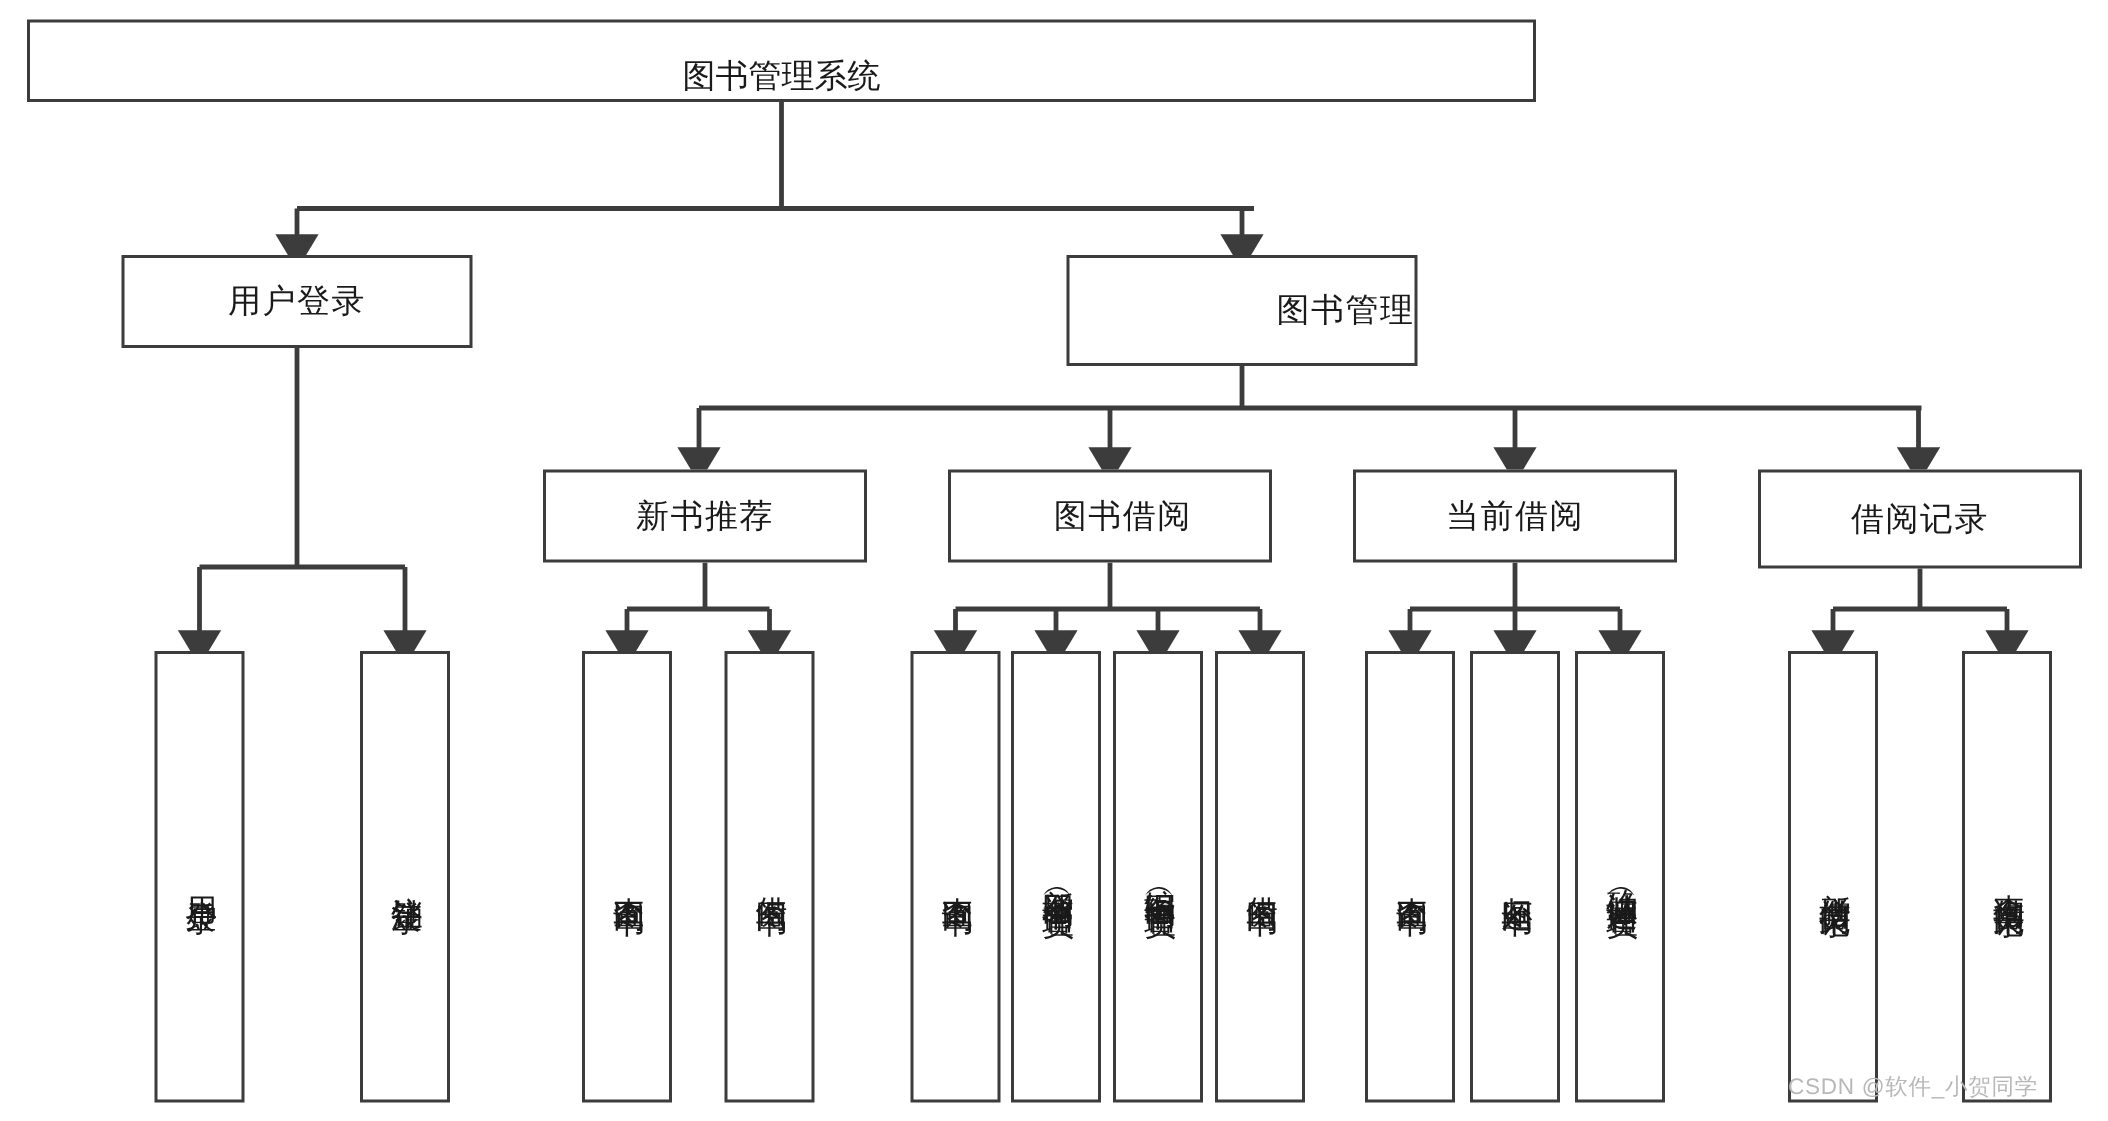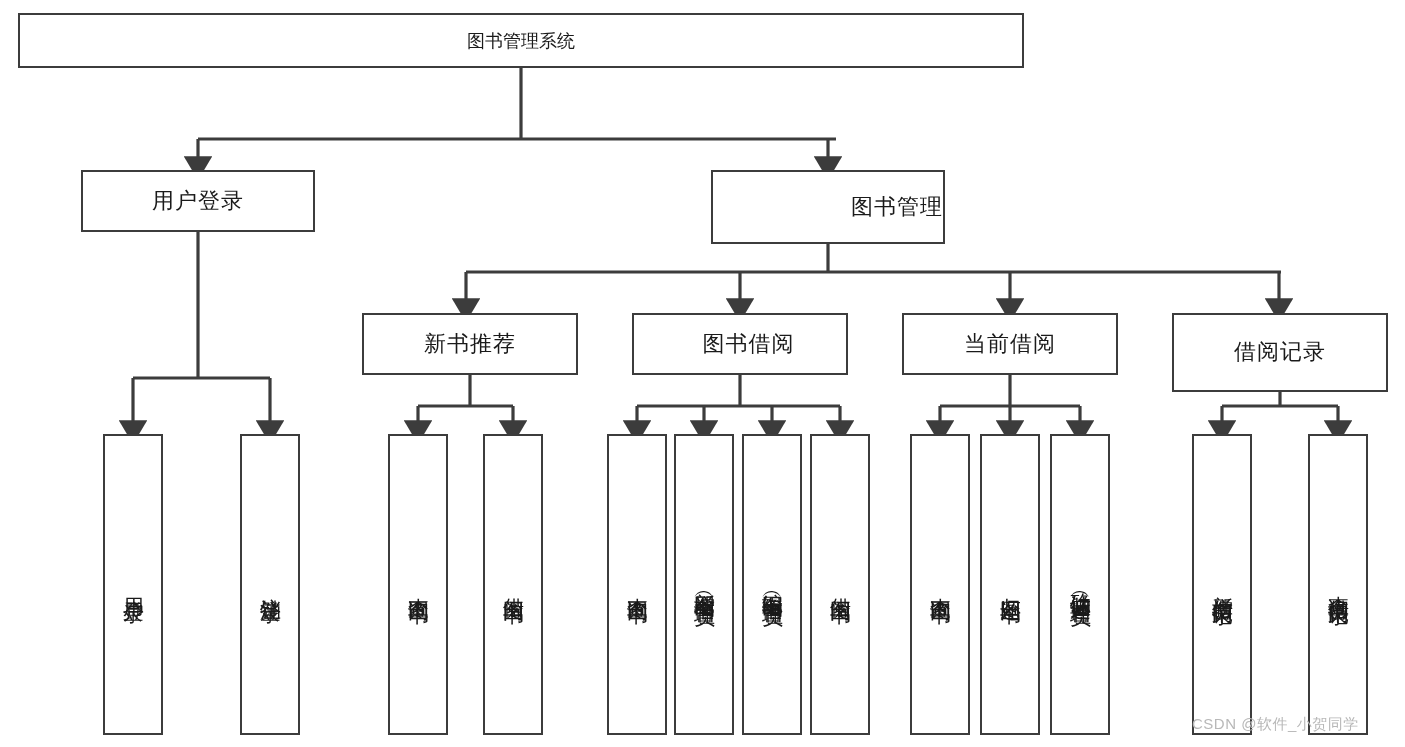--- a/index.html
+++ b/index.html
@@ -35,21 +35,22 @@
     justify-content: center;
     text-align: center;
     color: #1a1a1a;
   }
   .node.horiz {
     font-size: 22px;
     letter-spacing: 1px;
     line-height: 1.2;
   }
   .node.root {
-    font-size: 18px;
+    font-size: 22px;
+    align-items: flex-end;
   }
   .node.vert {
     writing-mode: vertical-rl;
     text-orientation: upright;
     font-size: 21px;
     line-height: 1.18;
     letter-spacing: 2px;
     padding: 4px 0;
     white-space: nowrap;
   }
@@ -135,21 +136,21 @@
 
   <div class="node horiz" style="left:362px; top:313px; width:216px; height:62px;">
     <span>新书推荐</span>
   </div>
   <div class="node horiz" style="left:632px; top:313px; width:216px; height:62px;padding-left:17px;">
     <span>图书借阅</span>
   </div>
   <div class="node horiz" style="left:902px; top:313px; width:216px; height:62px;font-family:Liberation Serif, serif;">
     <span>当前借阅</span>
   </div>
-  <div class="node horiz" style="left:1172px; top:313px; width:216px; height:79px;">
+  <div class="node horiz" style="left:1172px; top:313px; width:216px; height:66px;">
     <span>借阅记录</span>
   </div>
 
   <div class="node vert" style="left:103px; top:434px; width:60px; height:301px;">
     <span class="vert-label">用户登录</span>
   </div>
   <div class="node vert" style="left:240px; top:434px; width:60px; height:301px;">
     <span class="vert-label">注销登录</span>
   </div>
 

